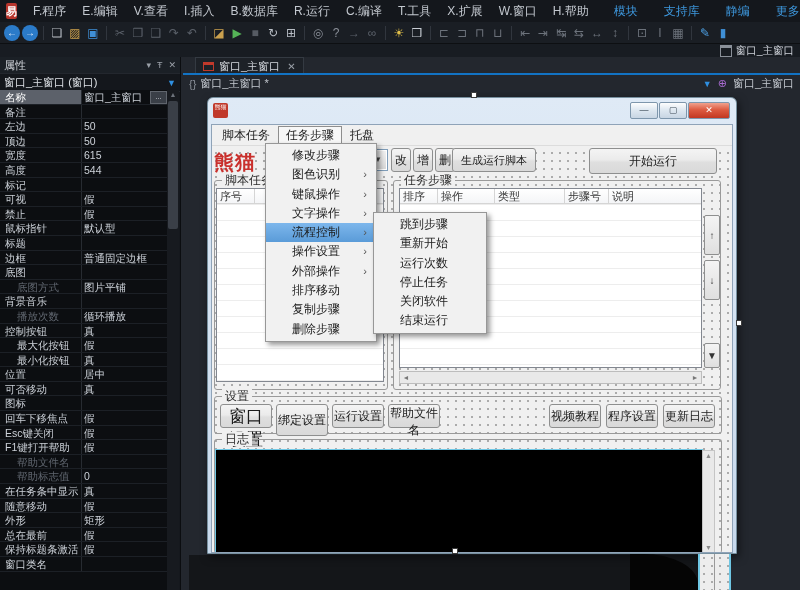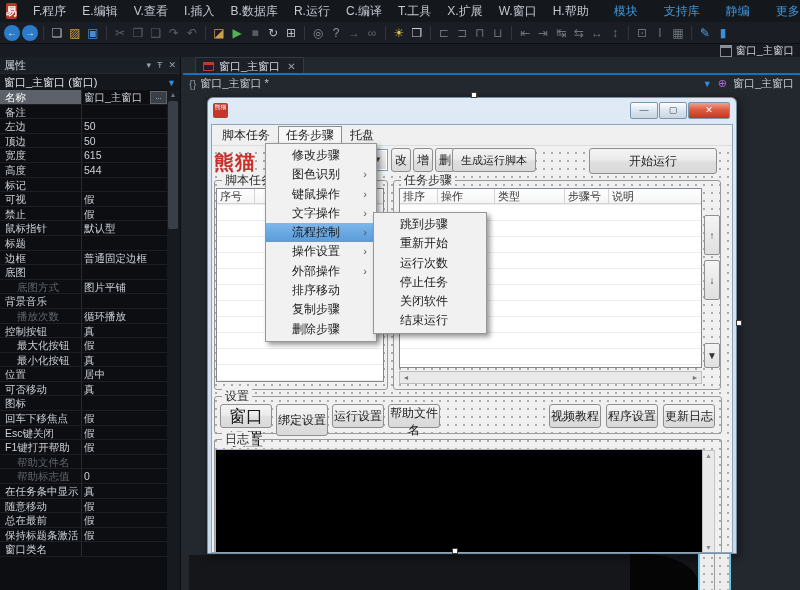--- a/index.html
+++ b/index.html
@@ -346,20 +346,24 @@
   </div>
         <div class="prow">
     <span class="pname">在任务条中显示</span>
     <span class="pval">真</span>
   </div>
         <div class="prow">
     <span class="pname">随意移动</span>
     <span class="pval">假</span>
   </div>
         <div class="prow">
+    <span class="pname">外形</span>
+    <span class="pval">矩形</span>
+  </div>
+        <div class="prow">
     <span class="pname">总在最前</span>
     <span class="pval">假</span>
   </div>
         <div class="prow">
     <span class="pname">保持标题条激活</span>
     <span class="pval">假</span>
   </div>
         <div class="prow">
     <span class="pname">窗口类名</span>
     <span class="pval"></span>

